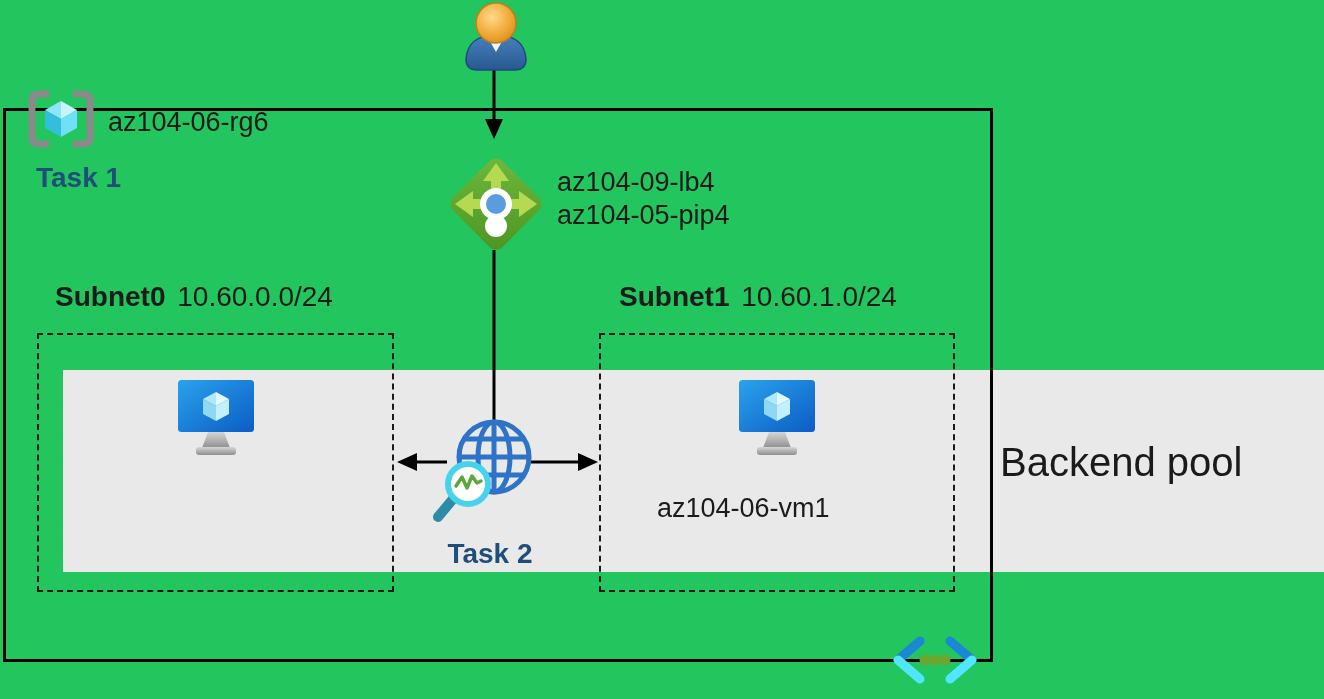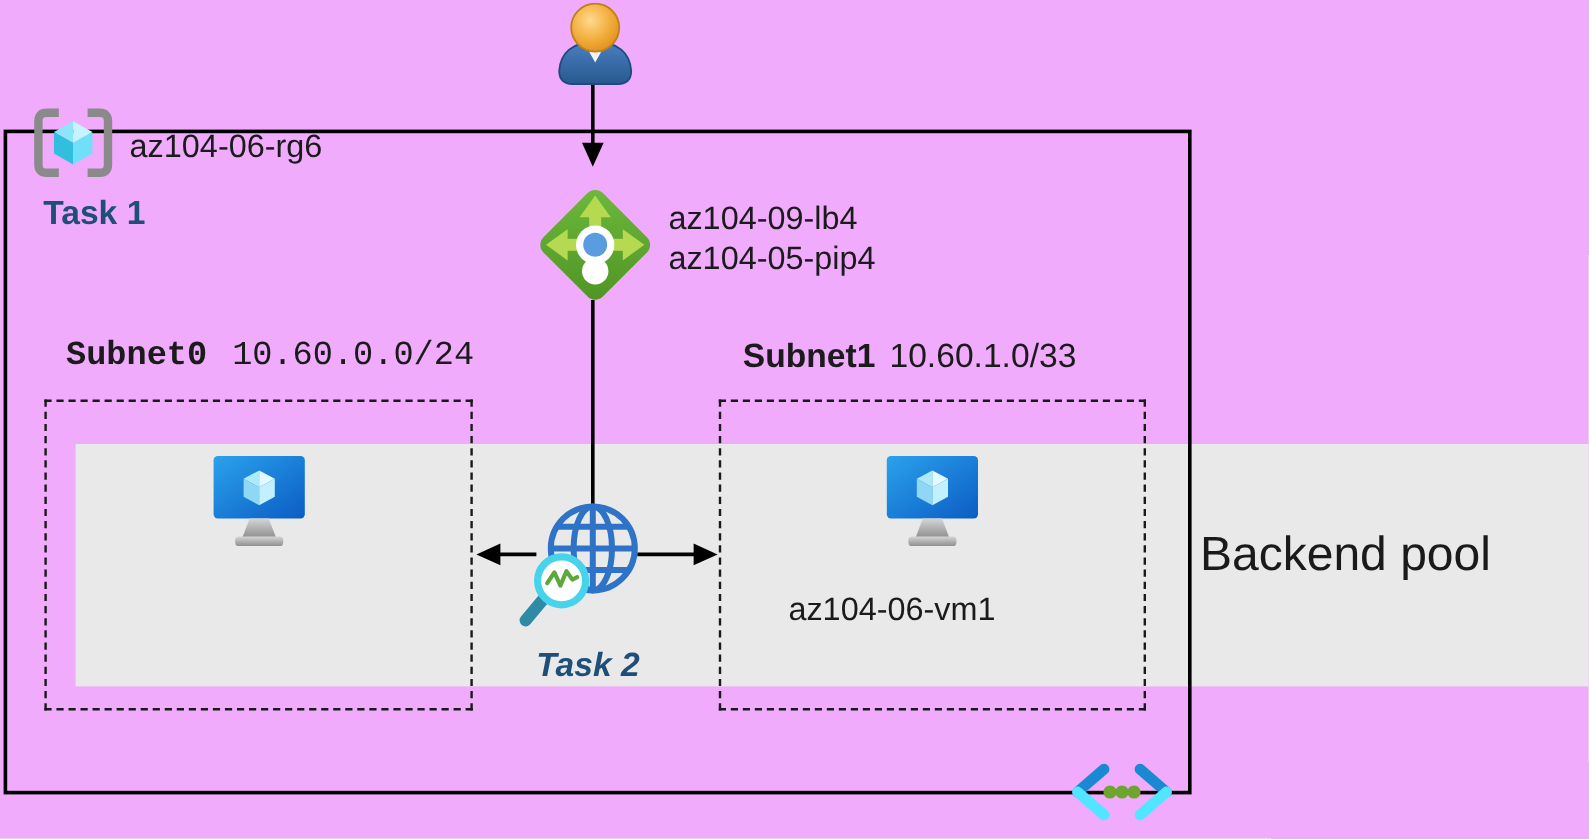--- a/index.html
+++ b/index.html
@@ -1,17 +1,17 @@
 <!DOCTYPE html>
 <html><head>
 <meta charset="utf-8">
 <style>
   html,body{margin:0;padding:0;background:#fff;}
   #canvas{
-    position:relative;width:1324px;height:699px;background:#f0abfc;overflow:hidden;
+    position:relative;width:1324px;height:699px;background:#22c55e;overflow:hidden;
     font-family:"Liberation Sans","DejaVu Sans",sans-serif;color:#1b1b1b;
   }
   .abs{position:absolute;}
   .band{background:#e9e9e9;}
   .rg-rect{border:3px solid #000;background:transparent;}
   .subnet-box{border:2px dashed #1a1a1a;background:transparent;}
   .lbl{font-size:27px;line-height:1.22;white-space:nowrap;}
   .lbl-28{font-size:28px;white-space:nowrap;}
   .b{font-weight:bold;}
   .task{font-size:28px;font-weight:bold;color:#1f4e79;white-space:nowrap;}
@@ -153,33 +153,33 @@
 
   <div class="abs lbl" style="left:108px;top:106px;">az104-06-rg6</div>
 
   <div class="abs task" style="left:36px;top:162px;">Task 1</div>
 
   <div class="abs lbl" style="left:557px;top:166px;">
     <div>az104-09-lb4</div>
     <div>az104-05-pip4</div>
   </div>
 
-  <div class="abs lbl-28" style="left:55px;top:281px;font-family:Liberation Mono, monospace;">
+  <div class="abs lbl-28" style="left:55px;top:281px;">
     <span class="b">Subnet0</span>
     <span style="margin-left:4px;">10.60.0.0/24</span>
   </div>
 
   <div class="abs lbl-28" style="left:619px;top:281px;">
     <span class="b">Subnet1</span>
-    <span style="margin-left:4px;">10.60.1.0/33</span>
+    <span style="margin-left:4px;">10.60.1.0/24</span>
   </div>
 
 
   <div class="abs lbl center" style="left:657px;top:492px;width:240px;">
     <div>az104-06-vm1</div>
   </div>
 
-  <div class="abs task" style="left:430px;top:538px;width:120px;text-align:center;font-style:italic;">Task 2</div>
+  <div class="abs task" style="left:430px;top:538px;width:120px;text-align:center;">Task 2</div>
 
   <div class="abs backend center" style="left:1000px;top:440px;width:312px;">Backend pool</div>
 
 
 </div>
 
 </body></html>

